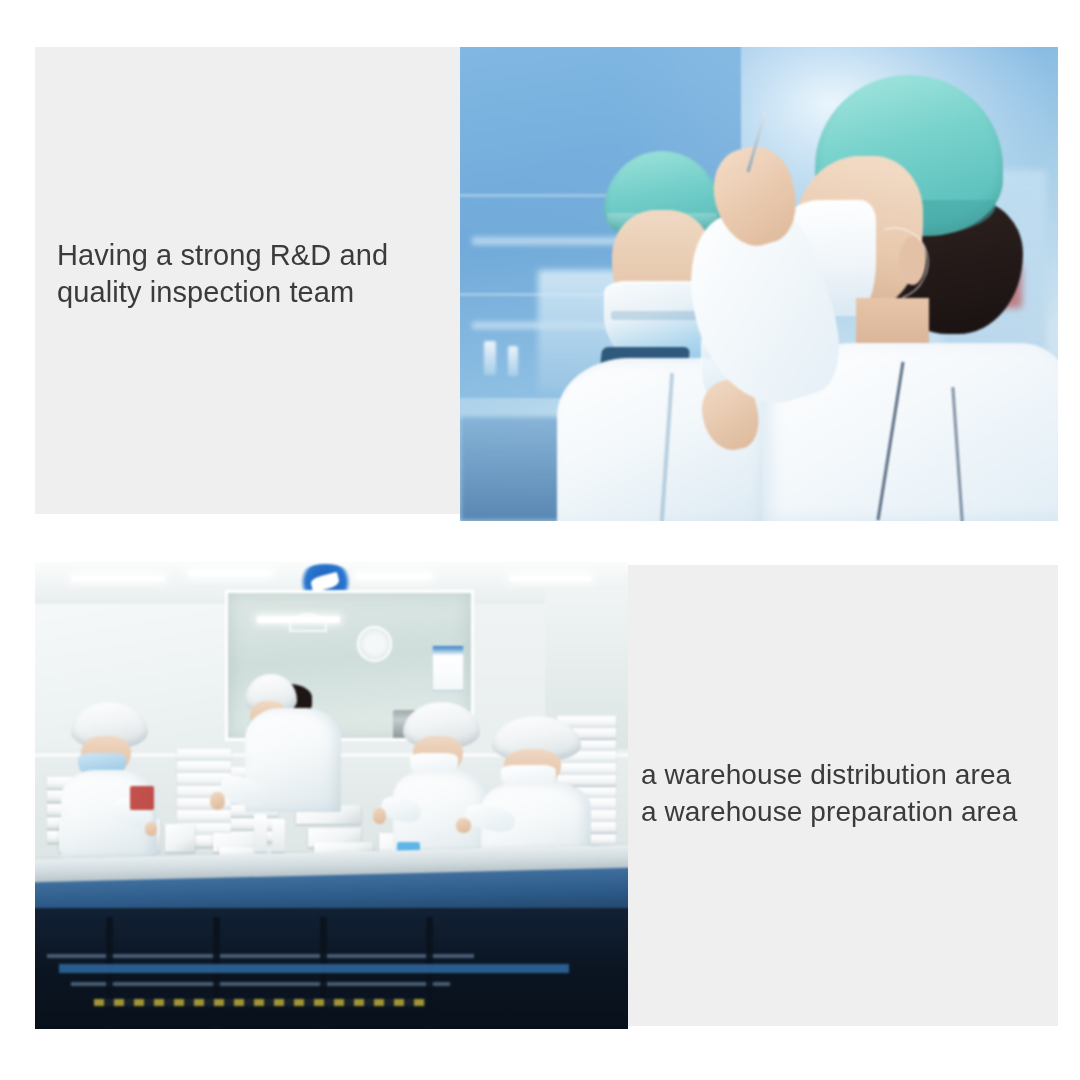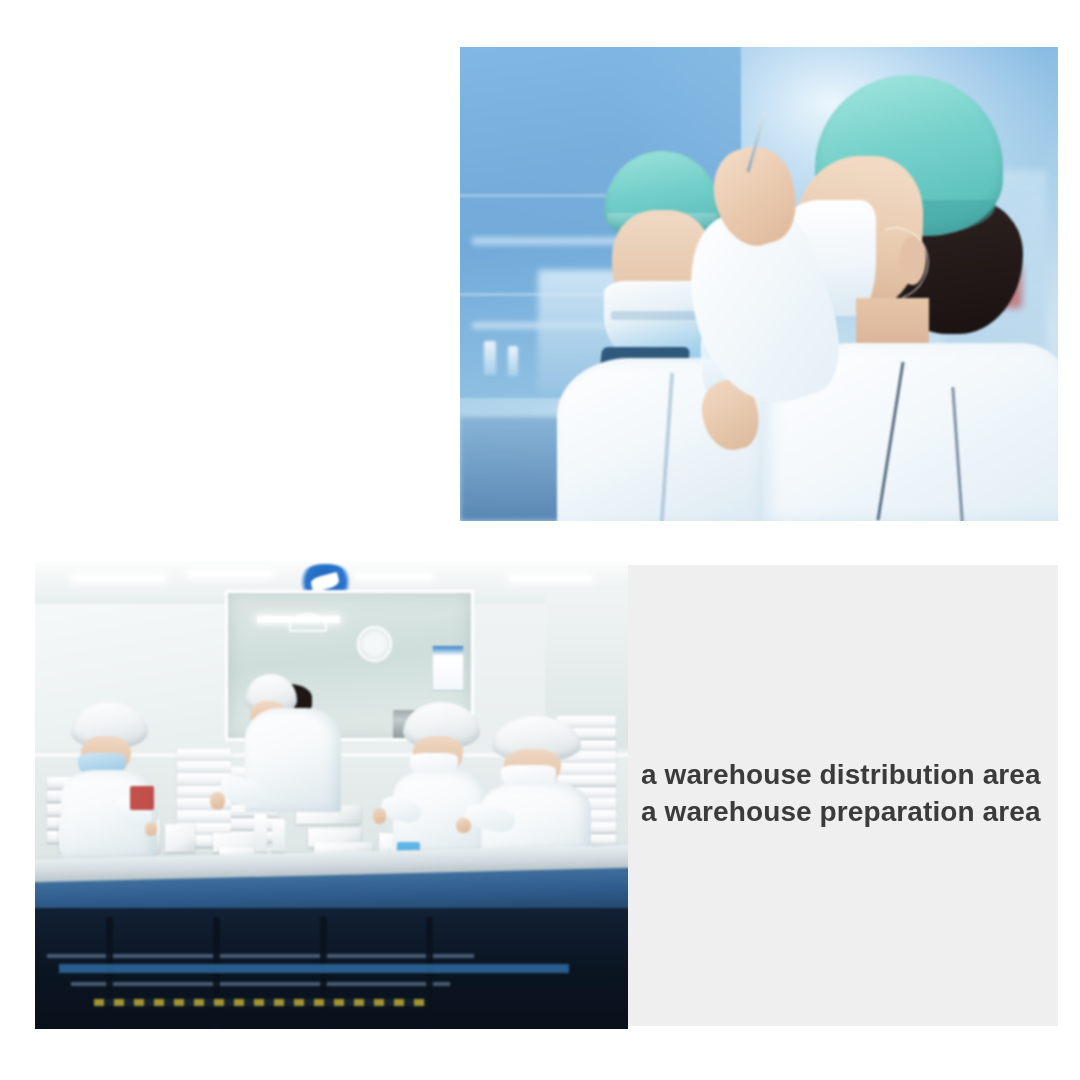--- a/index.html
+++ b/index.html
@@ -86,21 +86,21 @@
     background: #efefef;
   }
   .bottom-caption-text {
     position: absolute;
     left: 13px;
     top: 191px;
     width: 420px;
     color: #3b3b3b;
     font-size: 28px;
     line-height: 1.33;
-    font-weight: 700;
+    font-weight: 400;
     letter-spacing: 0.1px;
     white-space: pre-line;
   }
 
   
   .lab-scene { position: absolute; inset: 0; }
   .lab-bg {
     position: absolute; inset: 0;
     background:
       radial-gradient(ellipse 60% 55% at 62% 12%, #eaf6fd 0%, rgba(234,246,253,0) 62%),
@@ -466,20 +466,24 @@
     pointer-events: none;
   }
 </style>
 </head>
 <body>
 
 <div class="page">
 
   <div class="section-top">
 
+    <div class="top-caption-panel">
+      <div class="top-caption-text">Having a strong R&amp;D and
+quality inspection team</div>
+    </div>
 
     <div class="top-photo">
       <div class="lab-scene">
         <div class="lab-bg"></div>
         <div class="lab-wallpanel"></div>
         <div class="lab-wall-line" style="top:31%"></div>
         <div class="lab-wall-line" style="top:52%"></div>
 
         <div class="lab-shelf" style="left:2%;  top:40%; width:26%; height:8px;"></div>
         <div class="lab-shelf" style="left:2%;  top:58%; width:30%; height:7px;"></div>

